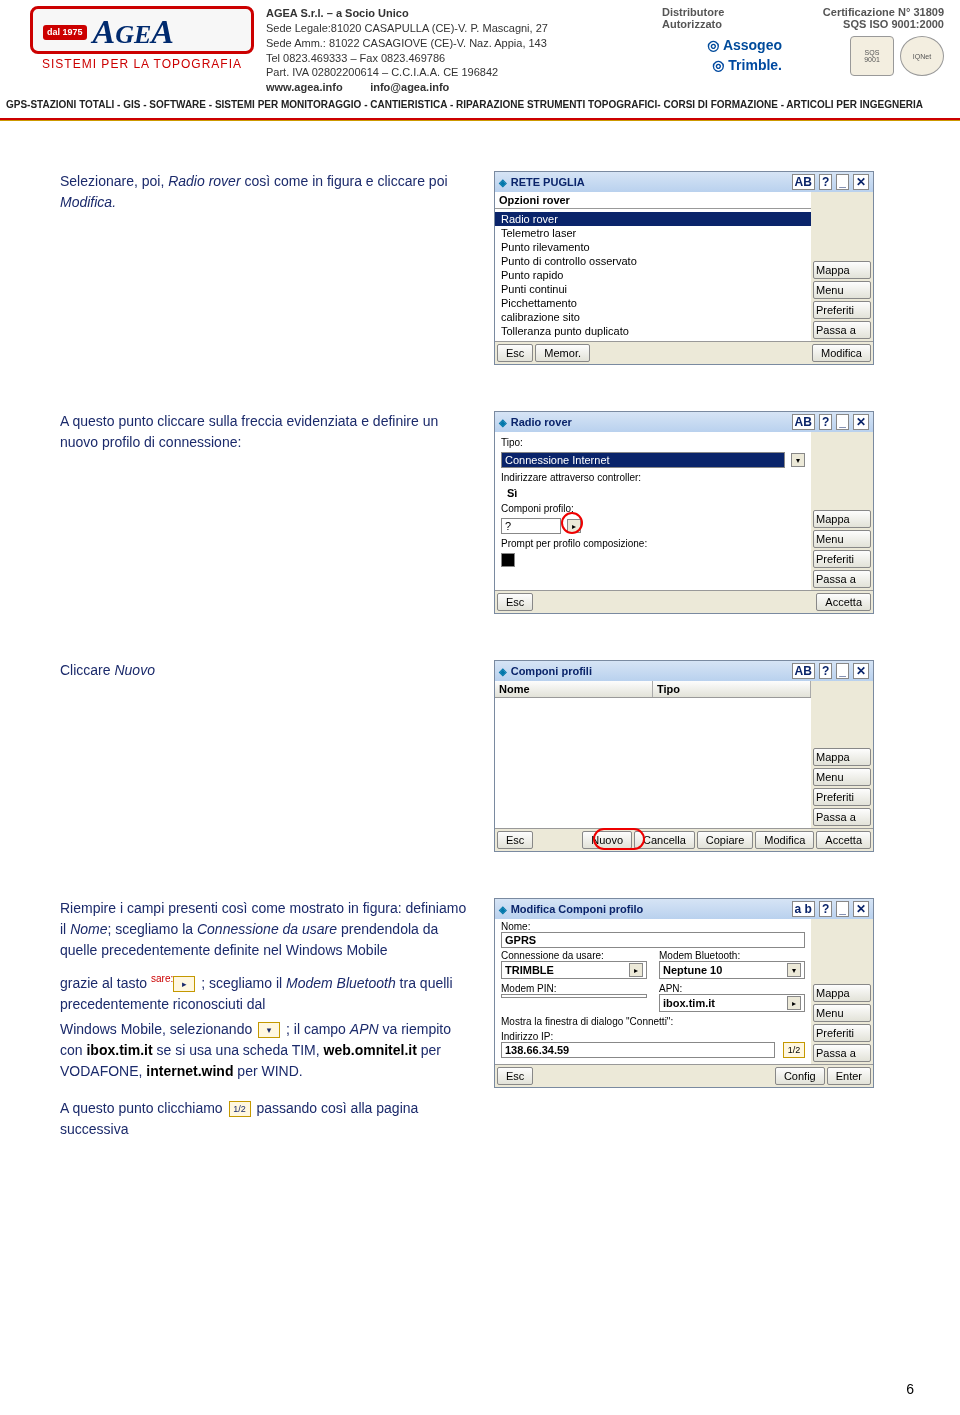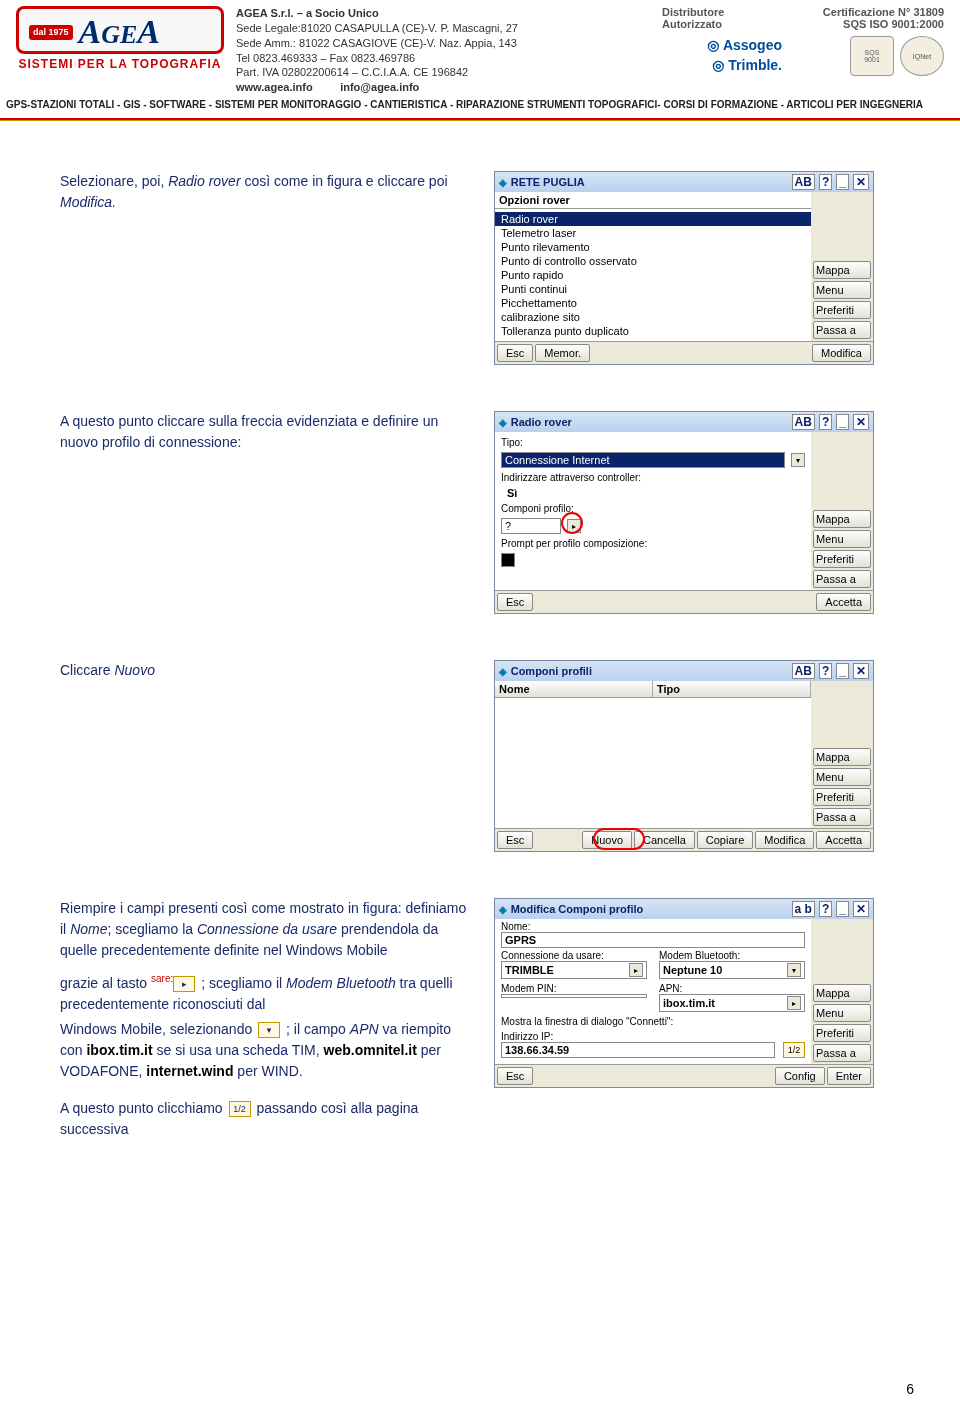--- a/index.html
+++ b/index.html
@@ -11,21 +11,21 @@
     font-size: 13px;
     color: #000;
     position: relative;
   }
   .header {
     padding: 6px 16px 0 16px;
     display: flex;
     align-items: flex-start;
     gap: 12px;
   }
-  .logo-block { width: 208px; }
+  .logo-block { width: 224px; margin-left: 14px; }
   .logo-top {
     border: 3px solid #c00;
     border-radius: 8px;
     padding: 6px 10px 2px 10px;
     font-weight: bold;
     font-style: italic;
     font-size: 34px;
     color: #002a6e;
     line-height: 1;
     position: relative;
@@ -34,21 +34,21 @@
     align-items: center;
   }
   .badge1975 {
     display: inline-block;
     background: #c00; color:#fff;
     font-size:9px; font-style: normal;
     padding:3px 4px; border-radius:3px;
     margin-right:6px; vertical-align:middle;
   }
   .logo-sub {
-    font-size:12px; font-weight:bold; color:#c00;
+    font-size:12px; font-weight:normal; color:#c00;
     letter-spacing:1px;
     margin-top:3px;
     text-align:center;
   }
   .company-info {
     flex: 1;
     font-size: 11px;
     line-height: 1.35;
     color:#333;
   }

